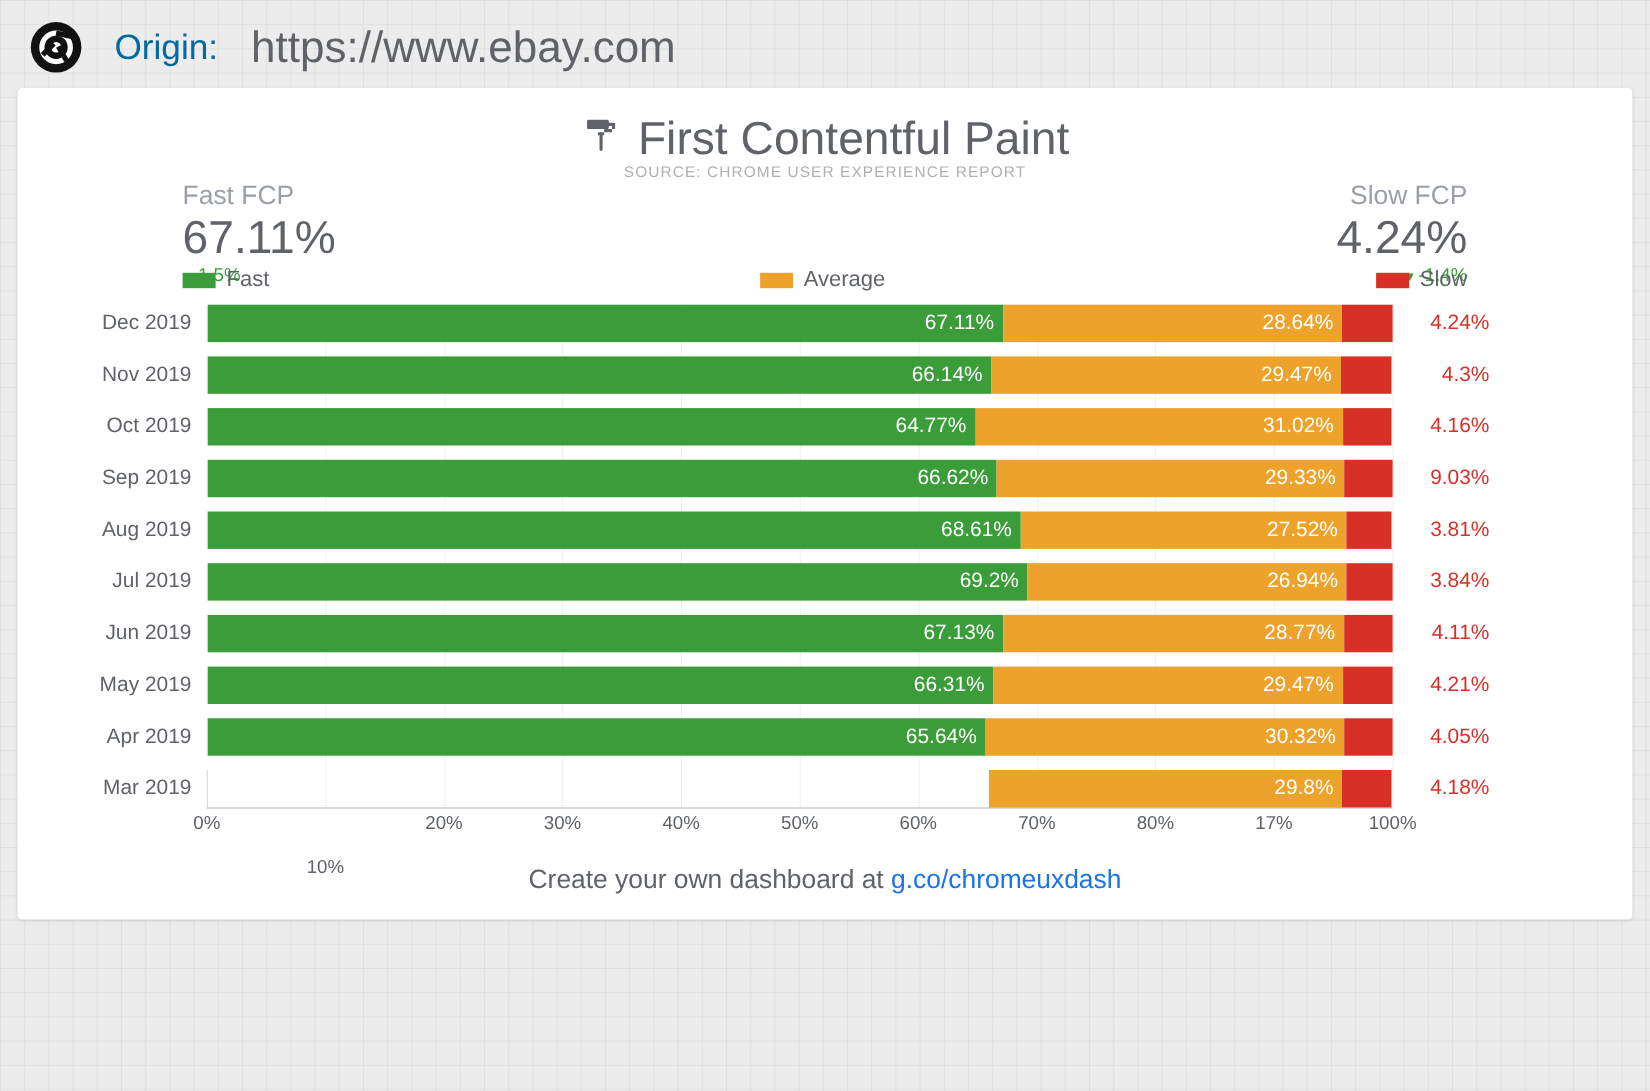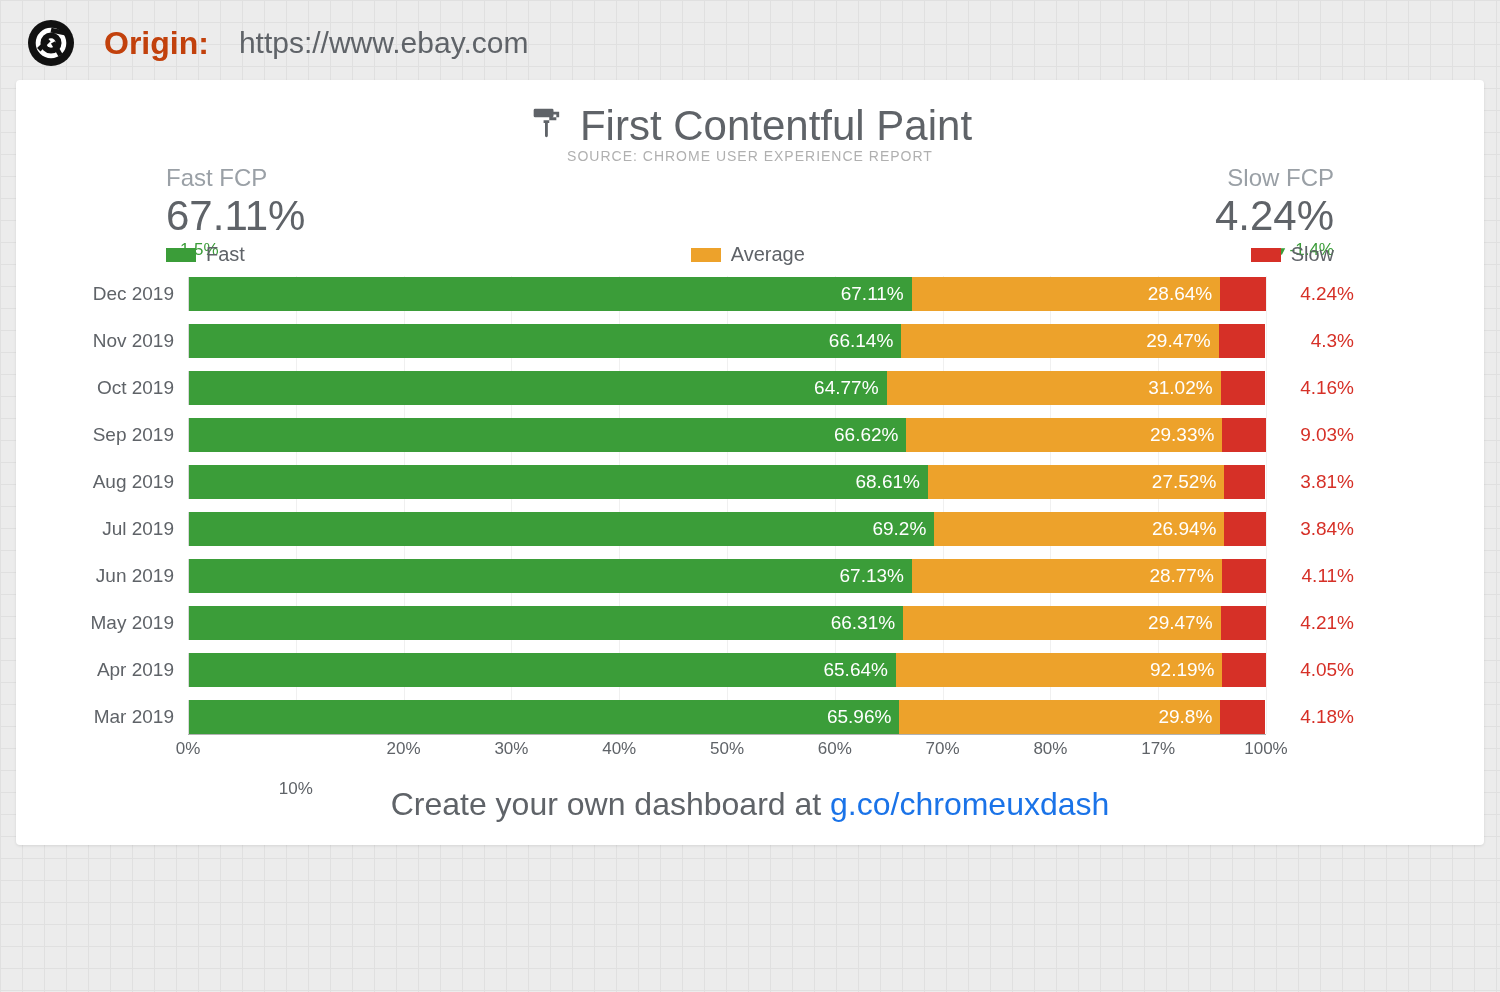--- a/index.html
+++ b/index.html
@@ -29,22 +29,22 @@
     display: flex;
     align-items: center;
     gap: 30px;
     padding: 14px 22px 14px 22px;
   }
   .chrome-icon {
     width: 46px; height: 46px; border-radius: 50%;
     background: #111; position: relative; flex:0 0 auto;
   }
   .chrome-icon svg { position:absolute; top:6px; left:6px; width:34px; height:34px; }
-  .origin-label { font-size: 32px; font-weight: 700; color:#c2410c; }
-  .origin-url   { font-size: 30px; color:#5f6368; }
+  .origin-label { font-size: 32px; font-weight: 400; color:#0369a1; }
+  .origin-url   { font-size: 40px; color:#5f6368; }
   .card {
     background:#fff;
     margin: 0 10px 10px 10px;
     border-radius: 4px;
     box-shadow: 0 1px 3px rgba(0,0,0,0.1);
     padding: 22px 30px 22px 30px;
     position: relative;
   }
   .title-row { text-align:center; }
   .title {
@@ -93,21 +93,21 @@
   .axis-area { position:relative; margin-left:142px; margin-right:188px; height:30px; }
   .axis-line { border-top:1px solid rgba(0,0,0,0.3); margin-top:-6px;}
   .axis { position:relative; height:30px; }
   .tick { position:absolute; top:4px; font-size:17px; color:#5f6368; transform:translateX(-50%);}
 
   .vgrid { position:absolute; left:142px; right:188px; top:0; bottom:30px; pointer-events:none;}
   .vline { position:absolute; top:0; bottom:0; width:1px; background:rgba(0,0,0,0.06);}
 
   .chart-wrap { position:relative; }
 
-  .footer { text-align:center; font-size:32px; color:#5f6368; margin-top:22px;}
+  .footer { text-align:center; font-size:24px; color:#5f6368; margin-top:22px;}
   .footer a { color:var(--link); text-decoration:none;}
 </style>
 </head>
 <body>
 
 <div class="header">
   <div class="chrome-icon">
     <svg viewBox="0 0 100 100">
         <circle cx="50" cy="50" r="38" fill="none" stroke="#fff" stroke-width="14"></circle>
         <circle cx="50" cy="50" r="14" fill="#fff"></circle>
@@ -252,29 +252,28 @@
             <div class="bar fast" style="width:66.31%">66.31%</div>
             <div class="bar average" style="left:66.31%;width:29.47%">29.47%</div>
             <div class="bar slow" style="left:95.78%;width:4.21%"></div>
           </div>
           <div class="slow-label">4.21%</div>
         </div>
         <div class="row">
           <div class="ylab">Apr 2019</div>
           <div class="bar-track">
             <div class="bar fast" style="width:65.64%">65.64%</div>
-            <div class="bar average" style="left:65.64%;width:30.32%">92.19%</div>
+            <div class="bar average" style="left:65.64%;width:30.32%">30.32%</div>
             <div class="bar slow" style="left:95.96000000000001%;width:4.05%"></div>
           </div>
           <div class="slow-label">4.05%</div>
         </div>
         <div class="row">
           <div class="ylab">Mar 2019</div>
           <div class="bar-track">
-            <div class="bar fast" style="width:65.96%">65.96%</div>
             <div class="bar average" style="left:65.96%;width:29.8%">29.8%</div>
             <div class="bar slow" style="left:95.75999999999999%;width:4.18%"></div>
           </div>
           <div class="slow-label">4.18%</div>
         </div>
       </div>
     <div class="axis-area">
       <div class="axis-line"></div>
       <div class="axis" id="axis">
           <div class="tick" style="left: 0%;">0%</div>

